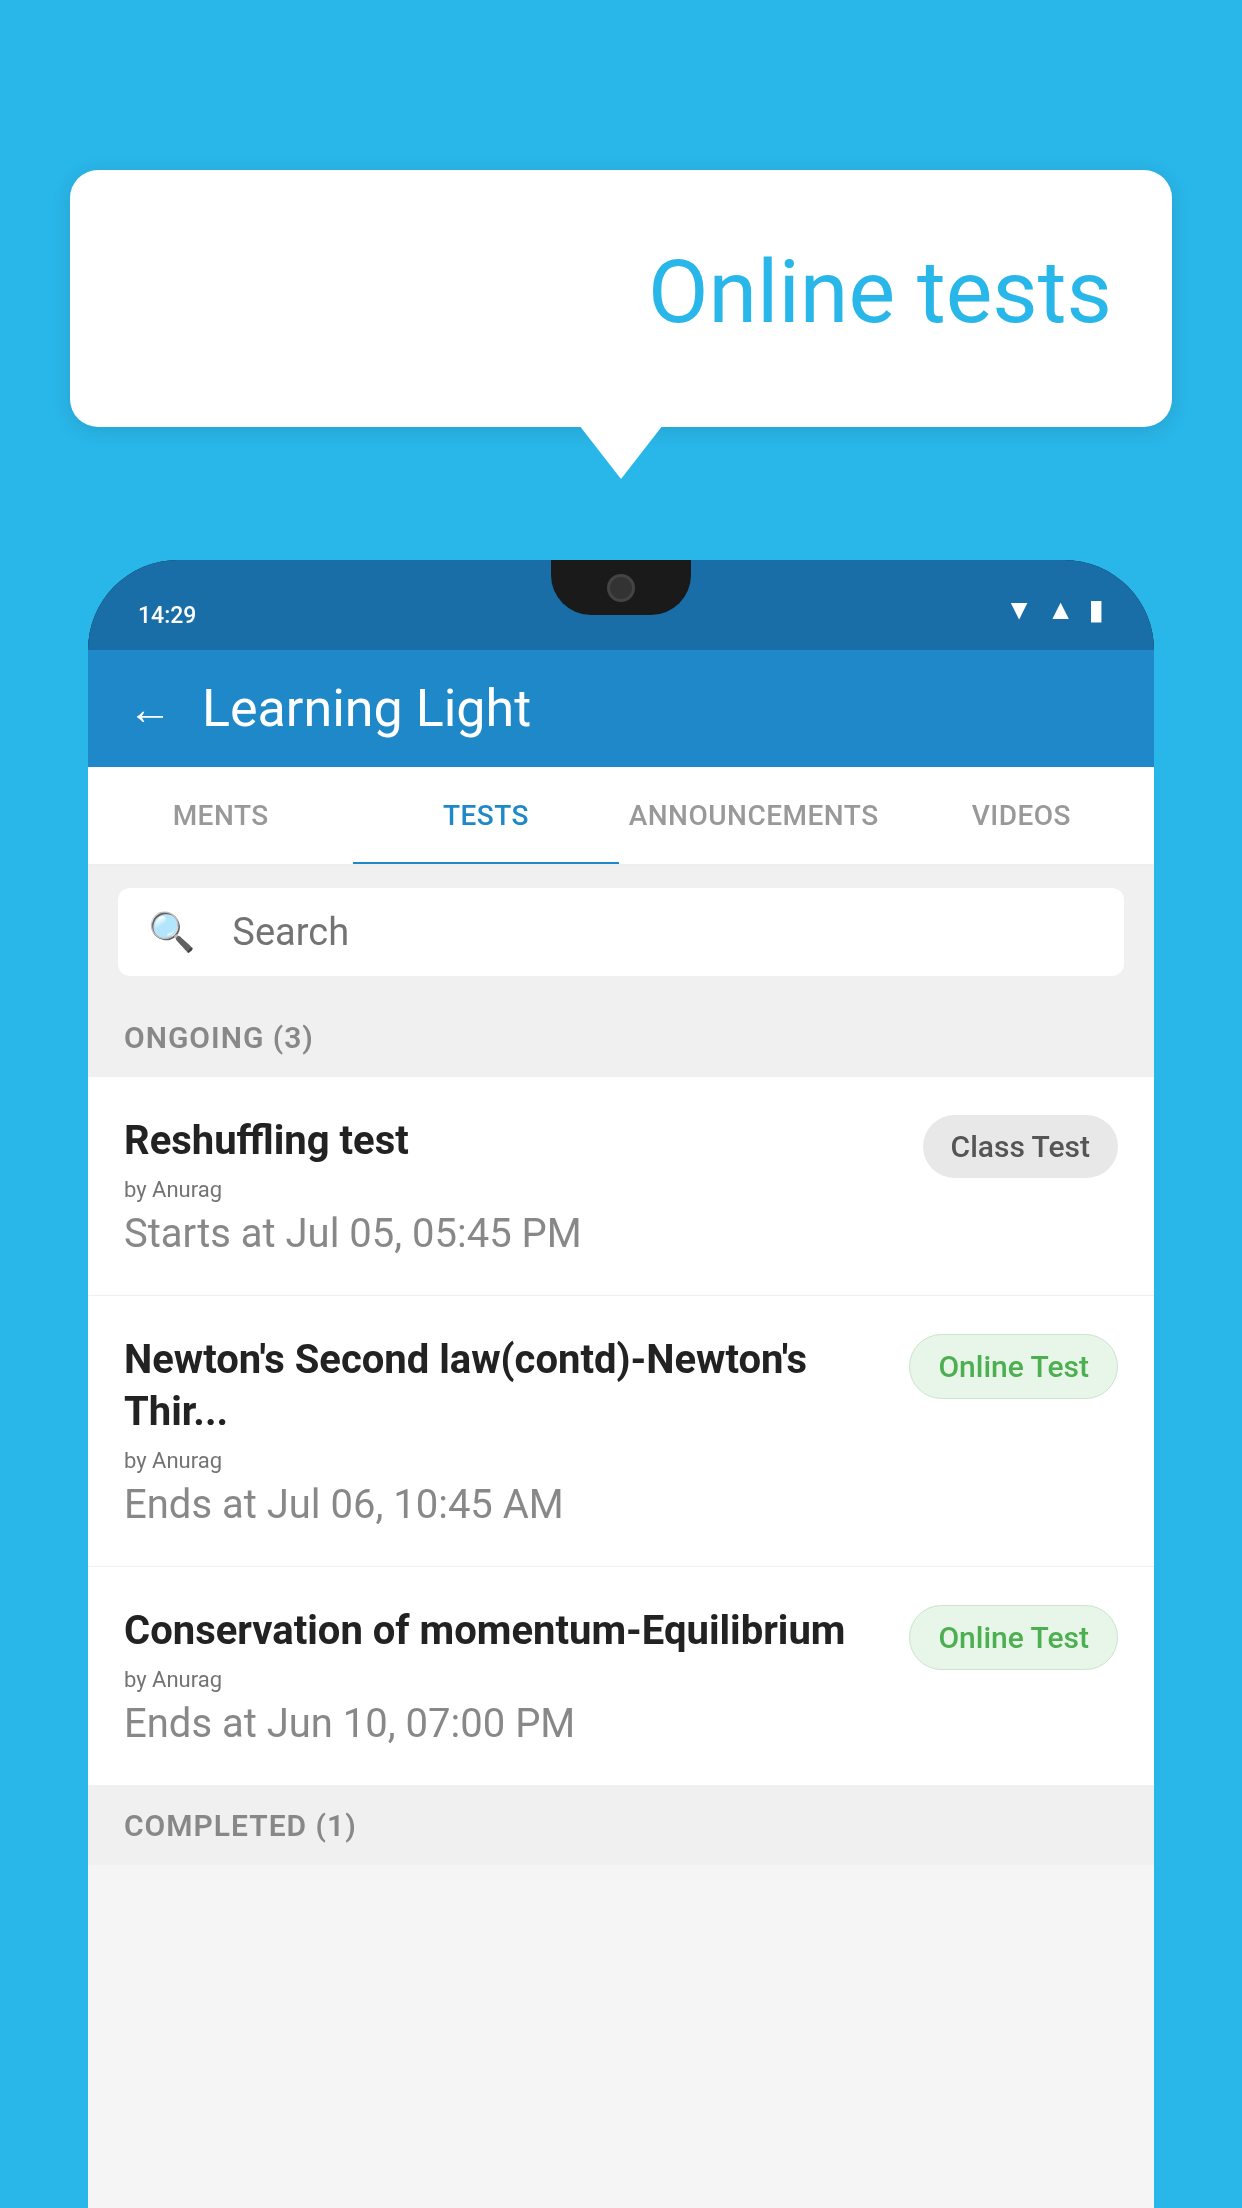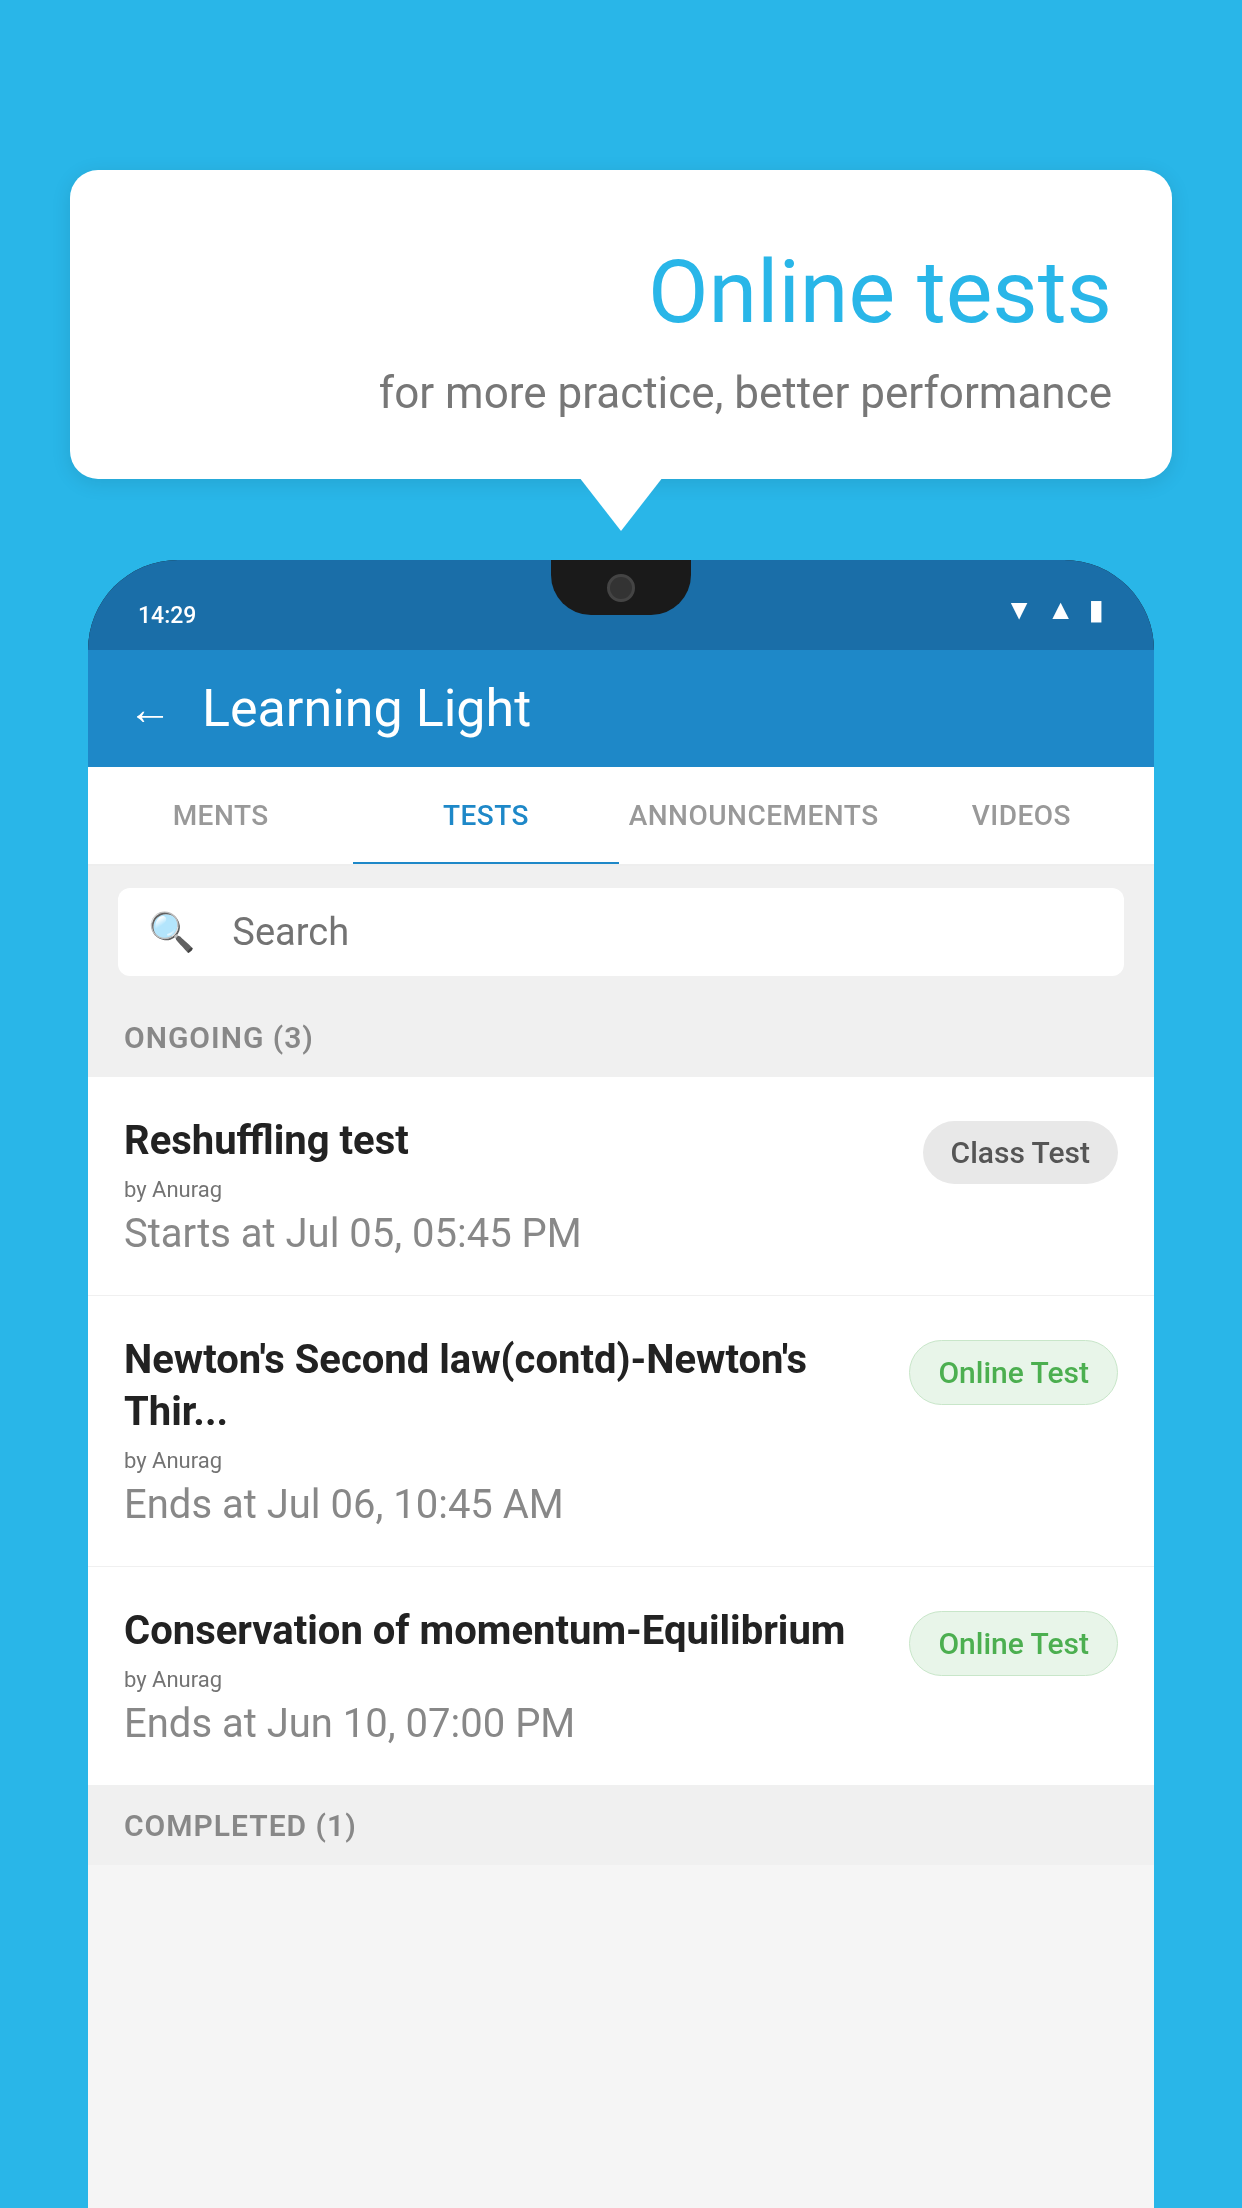--- a/index.html
+++ b/index.html
@@ -220,21 +220,21 @@
       font-size: 40px;
       color: #888;
     }
     .badge {
       border-radius: 40px;
       padding: 14px 28px;
       font-size: 30px;
       font-weight: 500;
       white-space: nowrap;
       flex-shrink: 0;
-      margin-top: 6px;
+      margin-top: 0;
       text-align: center;
     }
     .badge-class {
       background: #e8e8e8;
       color: #555;
     }
     .badge-online {
       background: #e8f5e9;
       color: #4caf50;
       border: 1px solid #c8e6c9;
@@ -257,21 +257,20 @@
       overflow: hidden;
     }
   </style>
 </head>
 <body>
 
 <div style="position:absolute;inset:0;background:#29b6e8;"></div>
 
 <div class="speech-bubble">
   <div class="speech-bubble-title">Online tests</div>
-  <div class="speech-bubble-subtitle">for more practice, better performance</div>
 </div>
 
 <div class="phone-frame">
 
   <div class="phone-notch-area">
     <span class="status-time">14:29</span>
     <div class="phone-notch">
       <div class="phone-camera"></div>
     </div>
     <div class="status-icons">

